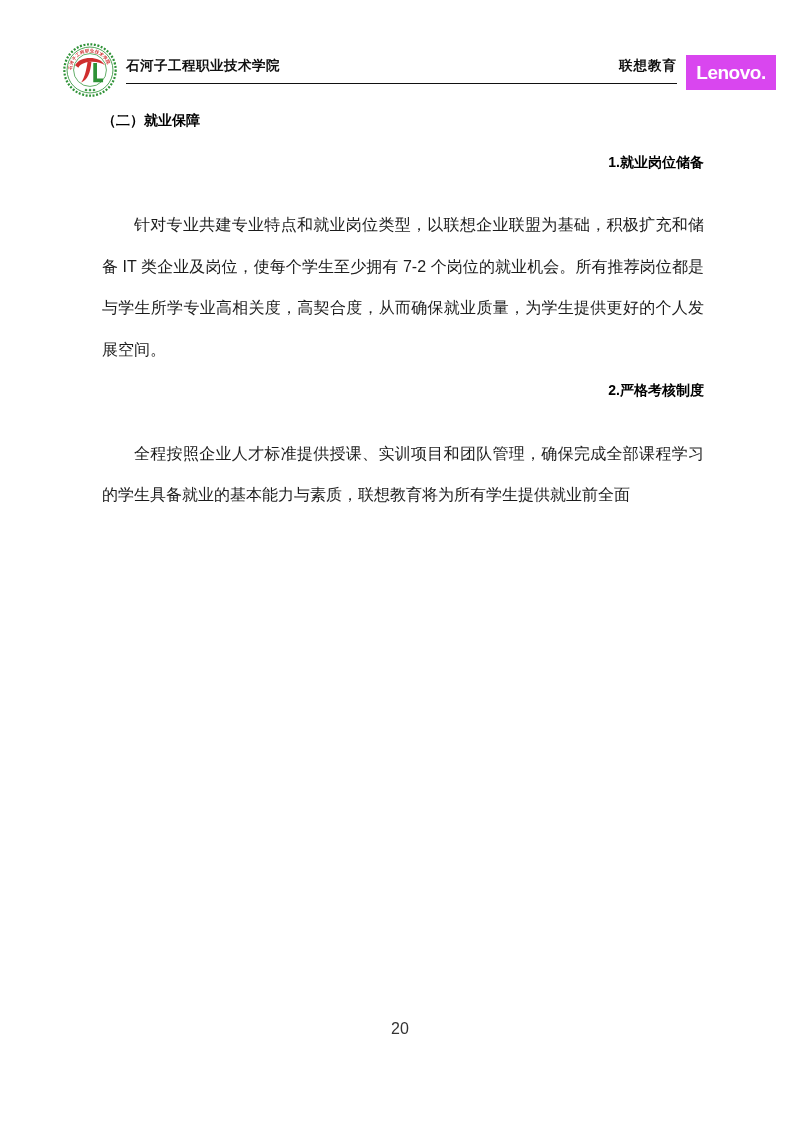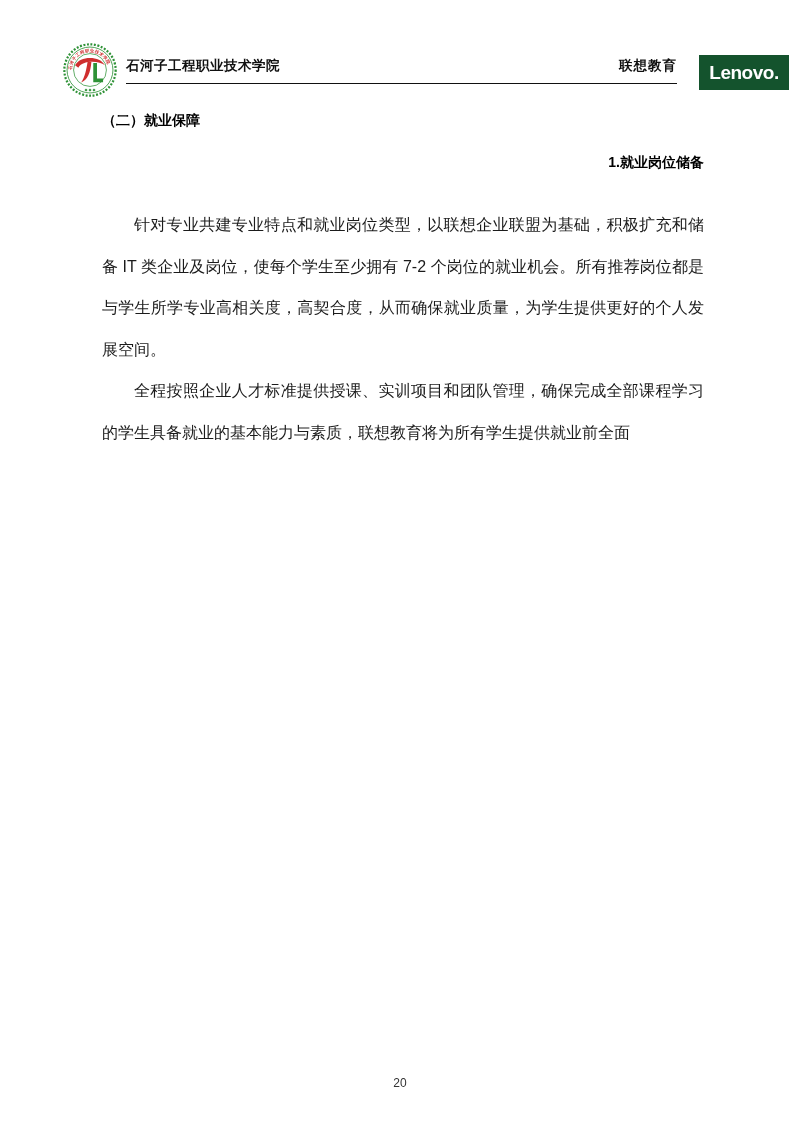--- a/index.html
+++ b/index.html
@@ -83,24 +83,24 @@
     line-height: 41.5px;
     font-weight: 700;
     color: #000;
     margin: 0 0 21px 0;
     text-align: right;
   }
 
   
   .doc-footer {
     position: absolute;
-    left: 0; top: 1076px;
+    left: 0; top: 1020px;
     width: 100%;
     text-align: center;
-    font-size: 12px;
+    font-size: 16px;
     color: #333;
   }
 </style>
 </head>
 <body>
 
 <div class="page">
 
   <div>
 
@@ -119,29 +119,30 @@
       <path d="M27.5,20.5 C26,30 24.5,37.5 20.5,43.5 C27.5,40.5 30.5,33 31.5,21.5 Z" fill="#cf2e2e"></path>
       <path d="M33.5,22.5 L37.5,22.5 L37.5,39 L44,39 L44,43 L33.5,43 Z" fill="#2f9237"></path>
     </svg>
 
     <div class="hdr-school">石河子工程职业技术学院</div>
 
     <div class="hdr-rule"></div>
 
     <div class="hdr-brand">联想教育</div>
 
-    <div class="lenovo-box" style="background:#14532d;margin-left:13px;">
+    <div class="lenovo-box" style="background:#d946ef;">
       <span>Lenovo.</span>
     </div>
   </div>
 
   <main class="doc-main">
     <h2>（二）就业保障</h2>
     <h3>1.就业岗位储备</h3>
     <p class="ind">针对专业共建专业特点和就业岗位类型，以联想企业联盟为基础，积极扩充和储备 IT 类企业及岗位，使每个学生至少拥有 7-2 个岗位的就业机会。所有推荐岗位都是与学生所学专业高相关度，高契合度，从而确保就业质量，为学生提供更好的个人发展空间。</p>
+    <h3>2.严格考核制度</h3>
     <p class="ind">全程按照企业人才标准提供授课、实训项目和团队管理，确保完成全部课程学习的学生具备就业的基本能力与素质，联想教育将为所有学生提供就业前全面</p>
   </main>
 
   <div class="doc-footer">
     <span>20</span>
   </div>
 
 </div>
 
 </body></html>

